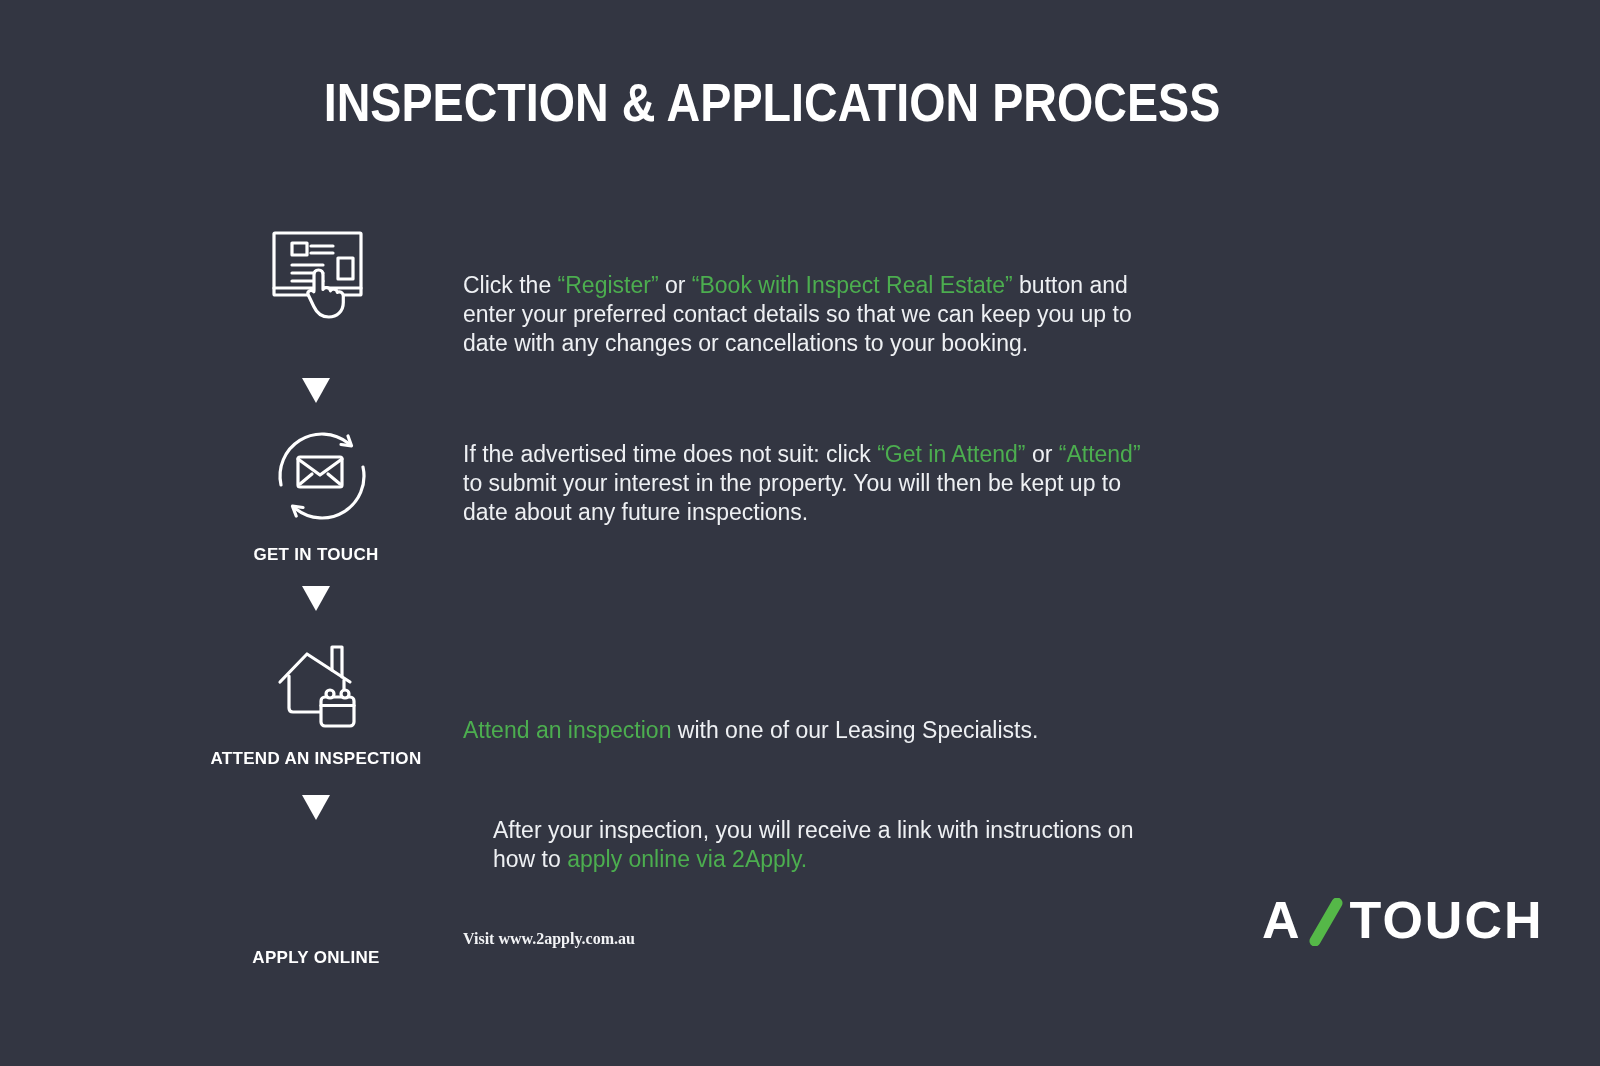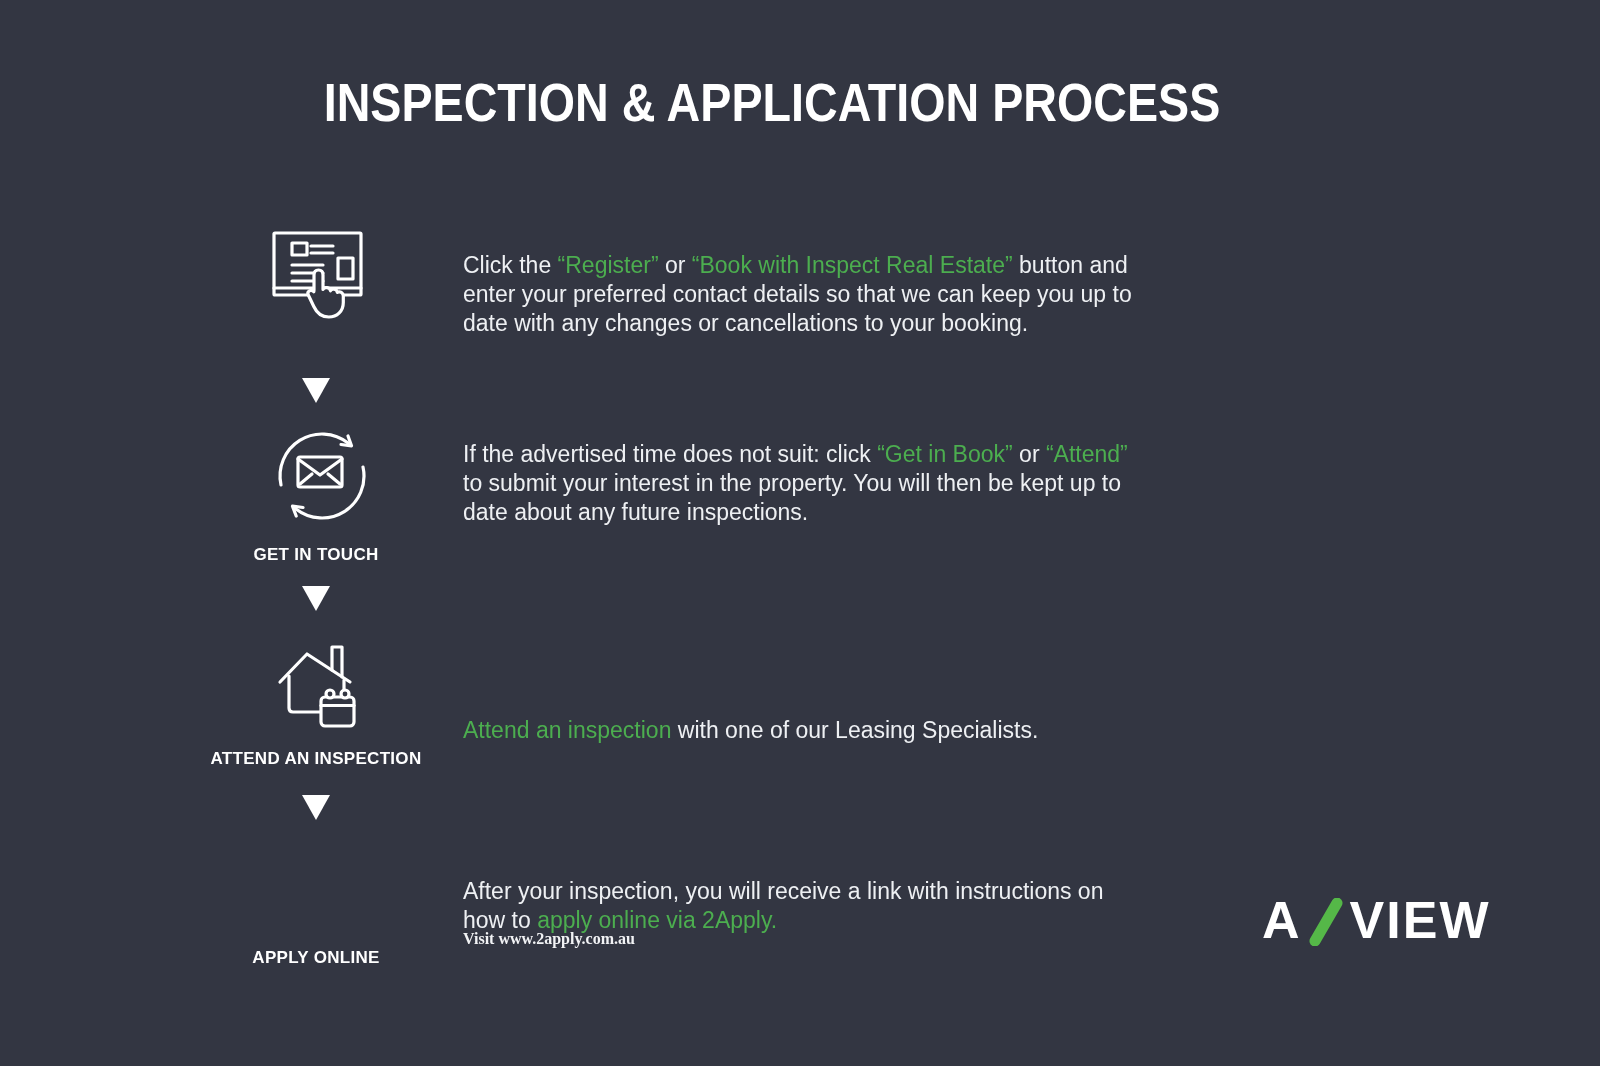--- a/index.html
+++ b/index.html
@@ -78,24 +78,24 @@
   .step-text{
     position:absolute;
     left:463px;
     width:810px;
     font-size:23px;
     line-height:29px;
     color:#eef0f3;
     white-space:pre-line;
   }
   .step-text .green{color:var(--green);}
-  #text1{top:251px;}
+  #text1{top:271px;}
   #text2{top:440px;}
   #text3{top:684px;margin-top:32px;}
-  #text4{top:877px;}
+  #text4{top:816px;margin-left:30px;}
   .visit-note{
     position:absolute;
     left:463px;
     top:930px;
     font-size:16px;
     font-weight:bold;
     color:#f2f3f5;
     font-family:Liberation Serif, serif;
   }
   .logo{
@@ -145,21 +145,21 @@
       <polyline class="stroke" points="69,16.5 79.5,17.8 76,8"></polyline>
       <path class="stroke" d="M91 39 A42 42 0 0 1 24 81"></path>
       <polyline class="stroke" points="31,79.5 20.5,78.2 24.2,88"></polyline>
       <rect class="stroke" x="26" y="29" width="44" height="30" rx="2"></rect>
       <polyline class="stroke" points="26,31 48,47 70,31"></polyline>
       <line class="stroke" x1="28" y1="56" x2="40" y2="46"></line>
       <line class="stroke" x1="68" y1="56" x2="56" y2="46"></line>
     </svg>
   </div>
   <div class="step-label" id="label2">GET IN TOUCH</div>
-  <p class="step-text" id="text2"><span>If the advertised time does not suit: click </span><span class="green">“Get in Book”</span><span> or </span><span class="green">“Attend”</span><span>
+  <p class="step-text" id="text2"><span>If the advertised time does not suit: click </span><span class="green">“Get in Attend”</span><span> or </span><span class="green">“Attend”</span><span>
 to submit your interest in the property. You will then be kept up to
 date about any future inspections.</span></p>
 
   <div class="down-arrow" id="arrow2"></div>
 
   <div class="step-icon" id="icon3">
     <svg width="100" height="100" viewBox="0 0 100 100" xmlns="http://www.w3.org/2000/svg">
       <path class="stroke" d="M68 38 V15 H78 V45"></path>
       <polyline class="stroke" points="16,50 43,22 86,50"></polyline>
       <path class="stroke" d="M25 44 V76 Q25 80 29 80 H58"></path>
@@ -179,16 +179,16 @@
   <p class="step-text" id="text4"><span>After your inspection, you will receive a link with instructions on
 how to </span><span class="green">apply online via 2Apply.</span></p>
 
   <div class="visit-note">Visit www.2apply.com.au</div>
 
   <div class="logo">
     <span>A</span>
     <svg class="logo-slash-svg" width="40" height="48" viewBox="0 0 40 48" xmlns="http://www.w3.org/2000/svg">
       <line x1="9" y1="43" x2="31" y2="5" stroke="var(--slash)" stroke-width="11" stroke-linecap="round"></line>
     </svg>
-    <span>VIEW</span>
+    <span>TOUCH</span>
   </div>
 
 </div>
 
 </body></html>

